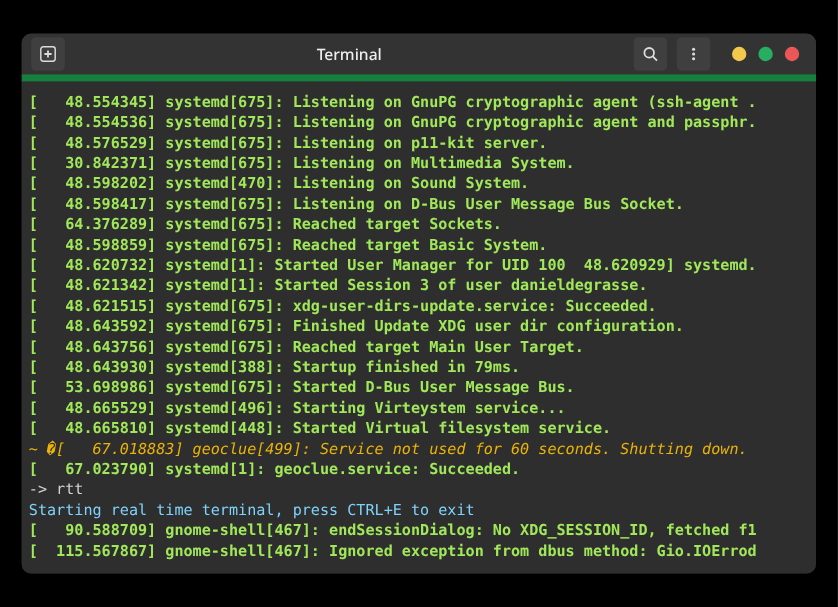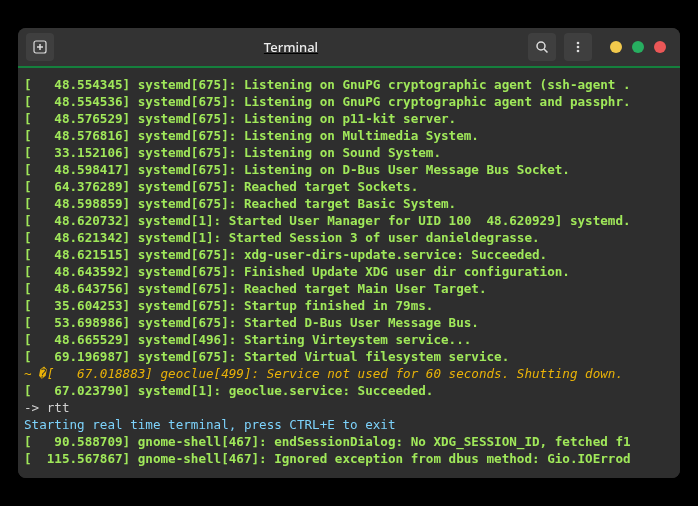--- a/index.html
+++ b/index.html
@@ -22,22 +22,21 @@
       display: flex;
       flex-direction: column;
     }
     .titlebar {
       height: 40px;
       background: #333333;
       display: flex;
       align-items: center;
       padding: 0 8px;
       flex-shrink: 0;
-      border-bottom: 2px solid #15803d;
-      text-decoration: underline;
+      border-bottom: 6px solid #15803d;
     }
     .titlebar-left {
       display: flex;
       gap: 6px;
     }
     .titlebar-btn {
       width: 28px;
       height: 28px;
       background: #3f3f3f;
       border-radius: 4px;
@@ -119,33 +118,33 @@
       <div class="window-controls">
         <div class="dot yellow"></div>
         <div class="dot green"></div>
         <div class="dot red"></div>
       </div>
     </div>
   </div>
   <div class="terminal-body"><span class="log-line">[   48.554345] systemd[675]: Listening on GnuPG cryptographic agent (ssh-agent .</span>
 <span class="log-line">[   48.554536] systemd[675]: Listening on GnuPG cryptographic agent and passphr.</span>
 <span class="log-line">[   48.576529] systemd[675]: Listening on p11-kit server.</span>
-<span class="log-line">[   48.576816] systemd[675]: Listening on Multimedia System.</span>
-<span class="log-line">[   33.152106] systemd[675]: Listening on Sound System.</span>
+<span class="log-line">[   30.842371] systemd[675]: Listening on Multimedia System.</span>
+<span class="log-line">[   48.598202] systemd[470]: Listening on Sound System.</span>
 <span class="log-line">[   48.598417] systemd[675]: Listening on D-Bus User Message Bus Socket.</span>
 <span class="log-line">[   64.376289] systemd[675]: Reached target Sockets.</span>
 <span class="log-line">[   48.598859] systemd[675]: Reached target Basic System.</span>
 <span class="log-line">[   48.620732] systemd[1]: Started User Manager for UID 100  48.620929] systemd.</span>
 <span class="log-line">[   48.621342] systemd[1]: Started Session 3 of user danieldegrasse.</span>
 <span class="log-line">[   48.621515] systemd[675]: xdg-user-dirs-update.service: Succeeded.</span>
 <span class="log-line">[   48.643592] systemd[675]: Finished Update XDG user dir configuration.</span>
 <span class="log-line">[   48.643756] systemd[675]: Reached target Main User Target.</span>
-<span class="log-line">[   35.604253] systemd[675]: Startup finished in 79ms.</span>
+<span class="log-line">[   48.643930] systemd[388]: Startup finished in 79ms.</span>
 <span class="log-line">[   53.698986] systemd[675]: Started D-Bus User Message Bus.</span>
 <span class="log-line">[   48.665529] systemd[496]: Starting Virteystem service...</span>
-<span class="log-line">[   69.196987] systemd[675]: Started Virtual filesystem service.</span>
+<span class="log-line">[   48.665810] systemd[448]: Started Virtual filesystem service.</span>
 <span class="prompt">~ �[   67.018883] geoclue[499]: Service not used for 60 seconds. Shutting down.</span>
 <span class="log-line">[   67.023790] systemd[1]: geoclue.service: Succeeded.</span>
 <span class="cmd">-&gt; rtt</span>
 <span class="info">Starting real time terminal, press CTRL+E to exit</span>
 <span class="log-line">[   90.588709] gnome-shell[467]: endSessionDialog: No XDG_SESSION_ID, fetched f1</span>
 <span class="log-line">[  115.567867] gnome-shell[467]: Ignored exception from dbus method: Gio.IOErrod</span></div>
 </div>
 
 </body></html>

